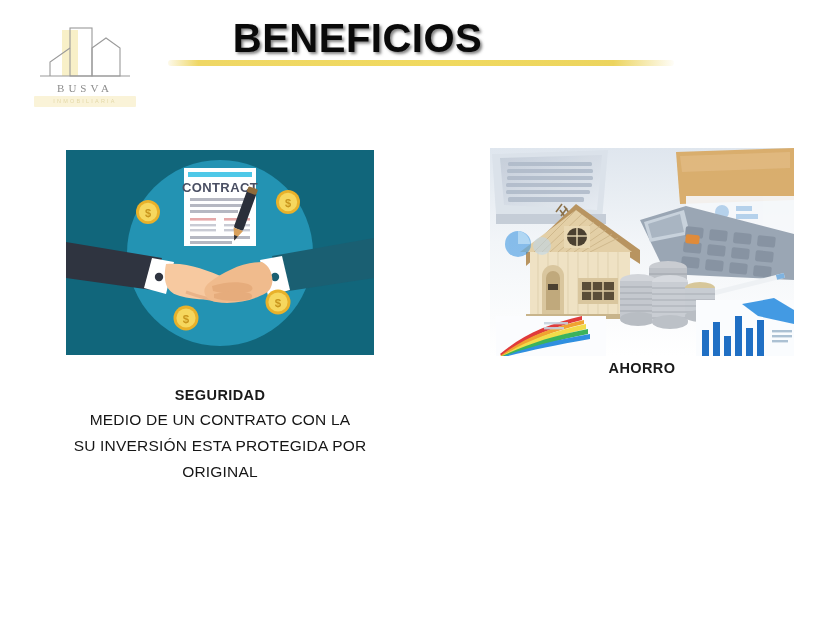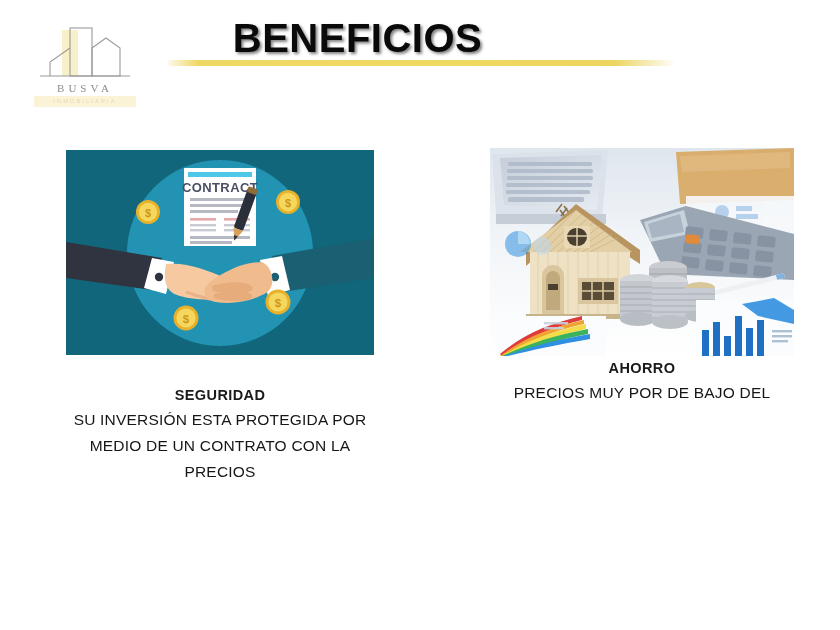--- a/index.html
+++ b/index.html
@@ -222,23 +222,23 @@
           <circle r="12.5" fill="#e8b12a"></circle>
             <circle r="9.6" fill="#f6d75e"></circle>
           <text y="4.8" font-family="'Liberation Sans', sans-serif" font-size="11.5" font-weight="bold" fill="#c9961d" text-anchor="middle">$</text>
         </g>
       </g>
     </svg>
   </div>
 
   <div class="caption" id="caption-left">
     <div class="heading">SEGURIDAD</div>
+    <div class="body">MEDIO DE UN CONTRATO CON LA</div>
     <div class="body">SU INVERSIÓN ESTA PROTEGIDA POR</div>
-    <div class="body">MEDIO DE UN CONTRATO CON LA</div>
-    <div class="body">PRECIOS</div>
+    <div class="body">ORIGINAL</div>
   </div>
 </div>
 
 <div class="panel" id="panel-right">
 
   <div class="media-frame" id="media-right">
     <svg width="304" height="208" viewBox="0 0 304 208" xmlns="http://www.w3.org/2000/svg">
       <defs>
         <linearGradient id="deskGrad" x1="0" y1="0" x2="0" y2="1">
           <stop offset="0%" stop-color="#dfe6ee"></stop>
@@ -463,15 +463,14 @@
       <g opacity="0.55">
         <circle cx="28" cy="96" r="13" fill="#2f8fe0"></circle>
         <path d="M28 96 L28 83 A13 13 0 0 1 40 96 Z" fill="#7cc0f0"></path>
         <circle cx="52" cy="98" r="9" fill="#bcd8ef"></circle>
       </g>
     </svg>
   </div>
 
   <div class="caption" id="caption-right">
     <div class="heading">AHORRO</div>
-    <div class="body">PRECIOS MUY POR DE BAJO DEL</div>
   </div>
 </div>
 
 </body></html>

